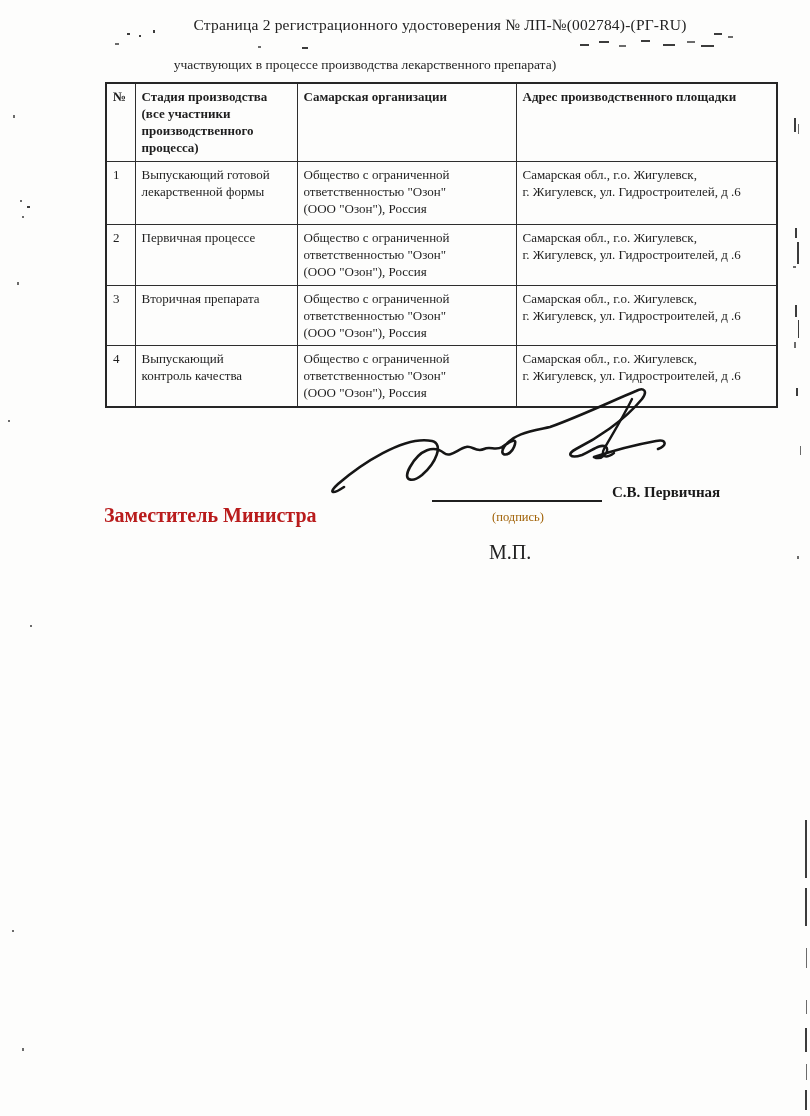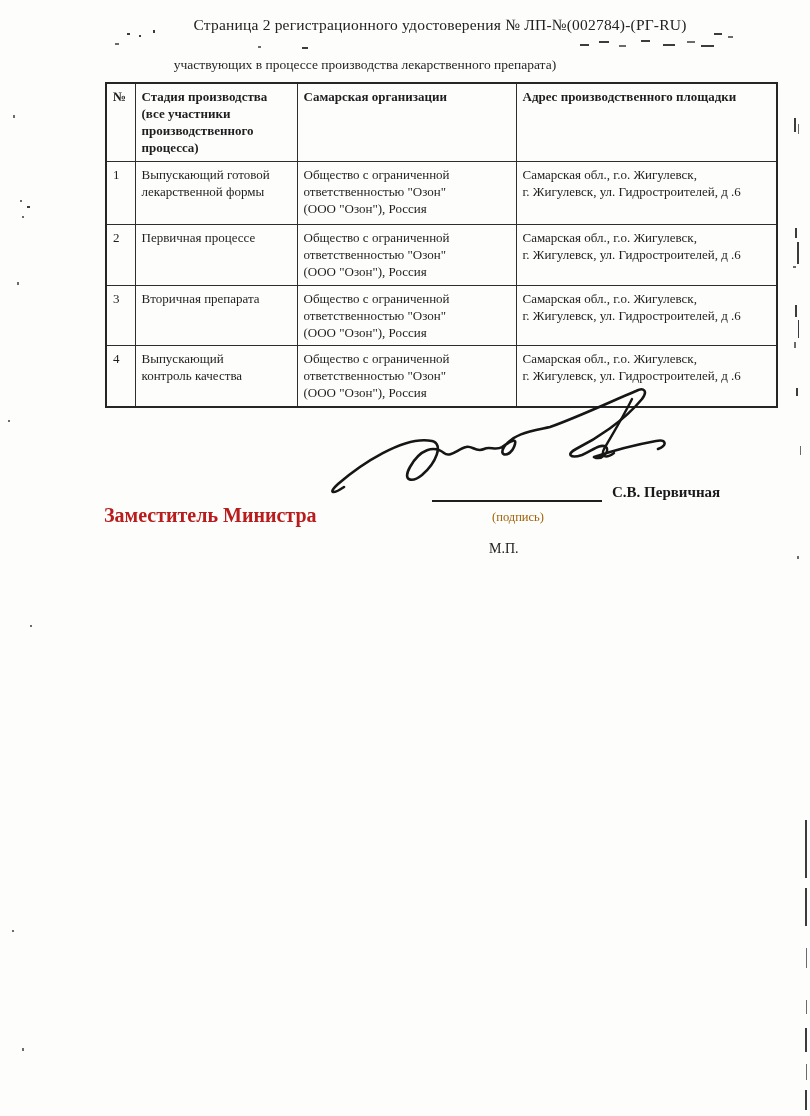--- a/index.html
+++ b/index.html
@@ -37,21 +37,21 @@
   table.prod{border:2px solid #262626;}
   table.prod thead th{font-weight:bold;height:66px;}
   table.prod .r1 td{height:54px;}
   table.prod .r2 td{height:52px;}
   table.prod .r3 td{height:49px;}
   table.prod .r4 td{height:46px;}
   .sig-label{position:absolute;left:104px;top:484px;font-size:20px;font-weight:bold;color:#b91c1c;margin-top:20px;}
   .sig-name{position:absolute;left:612px;top:484px;font-size:15px;font-weight:bold;color:#1a1a1a;}
   .sig-line{position:absolute;left:432px;top:500px;width:170px;height:0;border-top:2px solid #1f1f1f;}
   .sig-caption{position:absolute;left:480px;top:510px;width:76px;text-align:center;font-size:12.5px;color:#a16207;}
-  .stamp{position:absolute;left:489px;top:541px;font-size:14px;color:#222;}
+  .stamp{position:absolute;left:489px;top:541px;font-size:20px;color:#222;}
   .signature-svg{position:absolute;left:320px;top:385px;width:360px;height:125px;}
   .art{position:absolute;background:#3c3c3c;}
   .art.light{background:#6b6b6b;}
 </style>
 </head>
 <body>
 
 <div class="page">
 
   <div class="title">Страница 2  регистрационного удостоверения № ЛП-№(002784)-(РГ-RU)</div>

